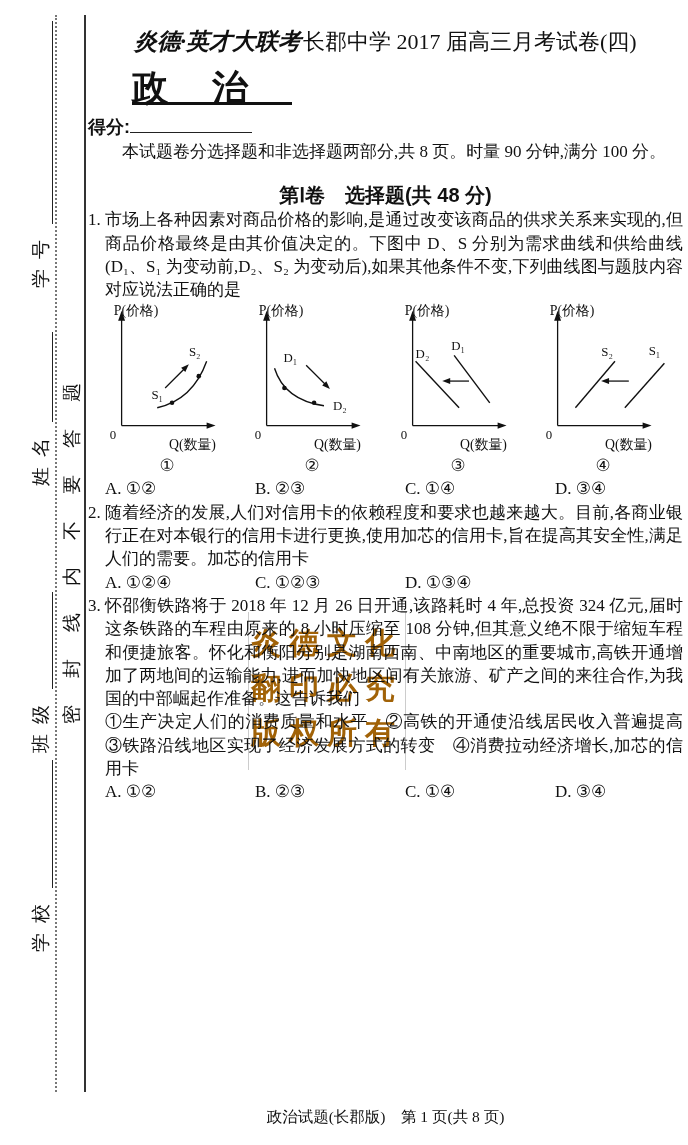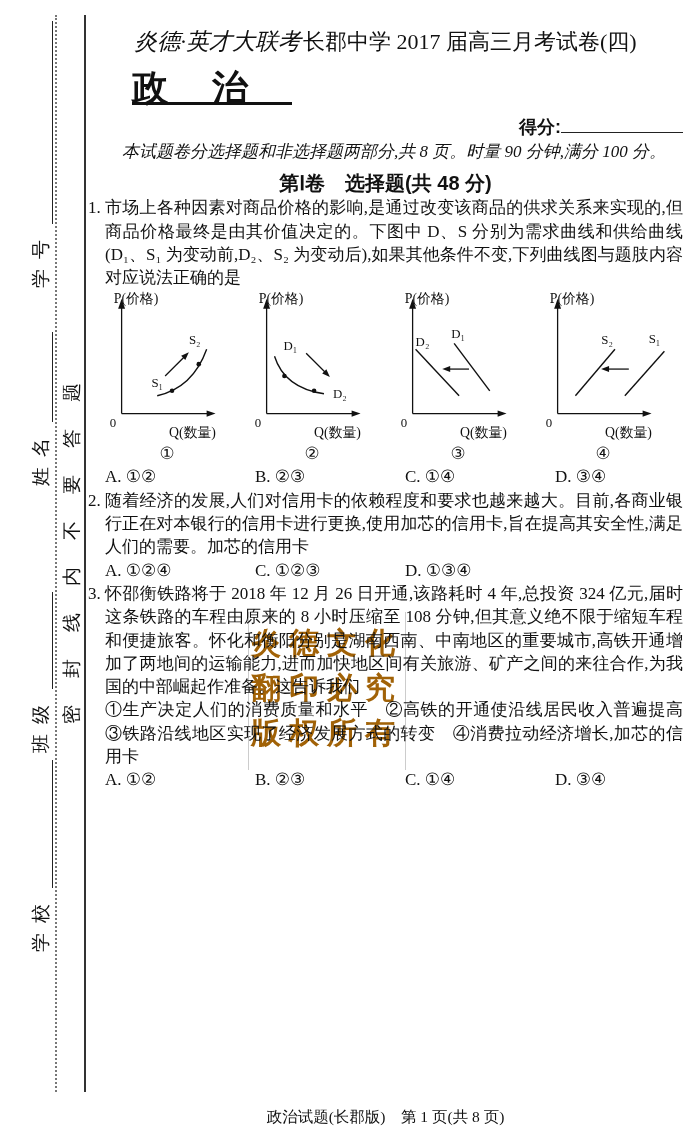--- a/index.html
+++ b/index.html
@@ -23,31 +23,31 @@
     font-size:19px; letter-spacing:27px; white-space:nowrap; line-height:26px; z-index:1;}
   
   .watermark{position:absolute; left:248px; top:612px; width:158px; height:158px;
     border-left:1px solid #cccccc; border-right:1px solid #cccccc;
     color:#a16207; font-family:"Liberation Sans", sans-serif; font-weight:bold;
     font-size:30px; letter-spacing:8px; text-align:center; line-height:45px;
     padding-top:8px; box-sizing:border-box; z-index:0;}
   
   .content{position:absolute; left:88px; top:0; width:595px; z-index:2;}
   .brandline{margin-top:27px; text-align:center; font-size:22px; line-height:30px; white-space:nowrap;}
-  .brand{font-weight:normal; font-style:italic; font-size:23px; margin-right:2px;}
+  .brand{font-weight:bold; font-style:italic; font-size:23px; margin-right:2px;}
   .page-title{margin:6px 0 0 0; text-align:left; font-family:"Liberation Sans",sans-serif;
     font-weight:bold; font-size:36px; line-height:50px; letter-spacing:44px; padding-left:44px;text-decoration:underline;}
   .subtitle{margin-top:4px; text-align:center; font-family:"Liberation Sans",sans-serif;
     font-weight:bold; font-size:20px; line-height:30px;}
-  .score-row{text-align:right; line-height:26px; height:26px; font-size:18px;}
+  .score-row{line-height:26px; height:26px; font-size:18px;}
   .score-label{font-family:"Liberation Sans",sans-serif; font-weight:bold;}
   .score-line{display:inline-block; width:122px; height:19px; border-bottom:1.6px solid #222;}
   .bt{font-size:17px; line-height:23.3px; text-align:justify; margin:0;}
-  .notice{font-style:italic; text-indent:2em; margin-top:1px;}
-  .section-title{margin-top:7px; text-align:center; font-family:"Liberation Sans",sans-serif;
+  .notice{text-indent:2em; margin-top:1px;}
+  .section-title{margin-top:19px; text-align:center; font-family:"Liberation Sans",sans-serif;
     font-weight:bold; font-size:20px; line-height:26px;}
   .directions{padding-left:34px; text-indent:-34px; margin-top:3px;}
   .directions .dlabel{font-weight:bold;}
   .directions .dbody{font-style:italic;}
   .stem{padding-left:17px; text-indent:-17px;}
   .qnum{margin-right:4px;}
   .q-items{padding-left:17px;}
   .options{display:flex; padding-left:17px; text-align:left; font-size:17px; line-height:23.3px;}
   .options span{display:inline-block;}
   .opt-a,.opt-b,.opt-c{width:150px;}

